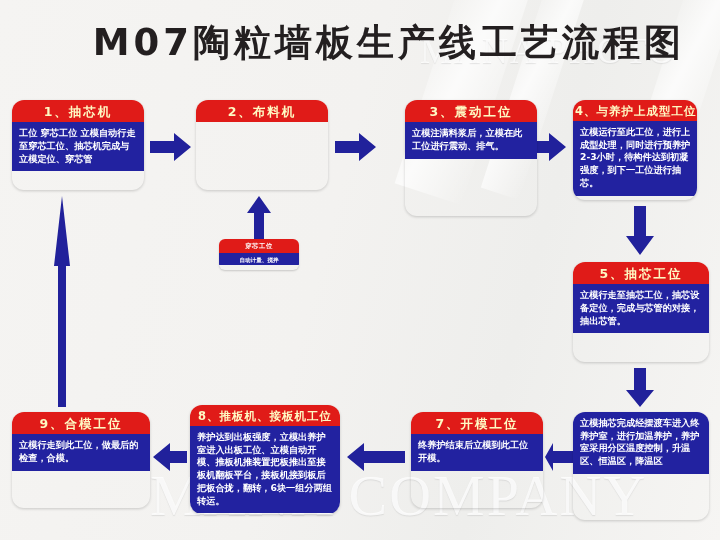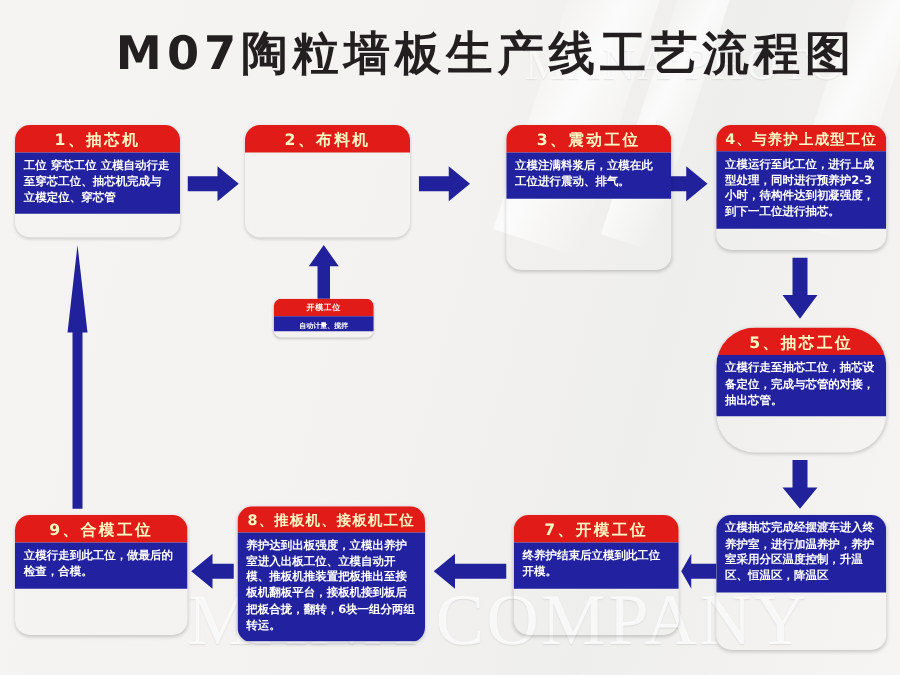--- a/index.html
+++ b/index.html
@@ -94,22 +94,22 @@
     font-size: 9.2px;
     line-height: 1.38;
     padding: 5px 6px 6px 7px;
     letter-spacing: 0px;
   }
 
   
   #node1 { left: 12px;  top: 100px; width: 132px; height: 90px; }
   #node2 { left: 196px; top: 100px; width: 132px; height: 90px; }
   #node3 { left: 381px; top: 100px; width: 132px; height: 116px; margin-left: 24px; }
-  #node4 { left: 573px; top: 100px; width: 136px; height: 100px; }
-  #node5 { left: 573px; top: 262px; width: 136px; height: 100px; border-radius: 31px; }
+  #node4 { left: 573px; top: 100px; width: 124px; height: 100px; }
+  #node5 { left: 573px; top: 262px; width: 136px; height: 100px; }
   #node6 { left: 573px; top: 412px; width: 136px; height: 108px; }
   #node7 { left: 411px; top: 412px; width: 132px; height: 96px; }
   #node8 { left: 190px; top: 405px; width: 150px; height: 109px; }
   #node9 { left: 12px;  top: 412px; width: 138px; height: 96px; }
 
   #node4 .hdr, #node8 .hdr { font-size: 11.5px; letter-spacing: 1px; }
   #node6 .hdr { font-size: 12px; }
 
   
   #mixer {
@@ -257,17 +257,17 @@
     <div class="hdr">8、推板机、接板机工位</div>
     <div class="body">养护达到出板强度，立模出养护室进入出板工位、立模自动开模、推板机推装置把板推出至接板机翻板平台，接板机接到板后把板合拢，翻转，6块一组分两组转运。</div>
   </div>
 
   <div class="node" id="node9">
     <div class="hdr">9、合模工位</div>
     <div class="body">立模行走到此工位，做最后的检查，合模。</div>
   </div>
 
   <div id="mixer">
-    <div class="hdr">开模工位</div>
+    <div class="hdr">穿芯工位</div>
     <div class="body">自动计量、搅拌</div>
   </div>
 
 </div>
 
 </body></html>

